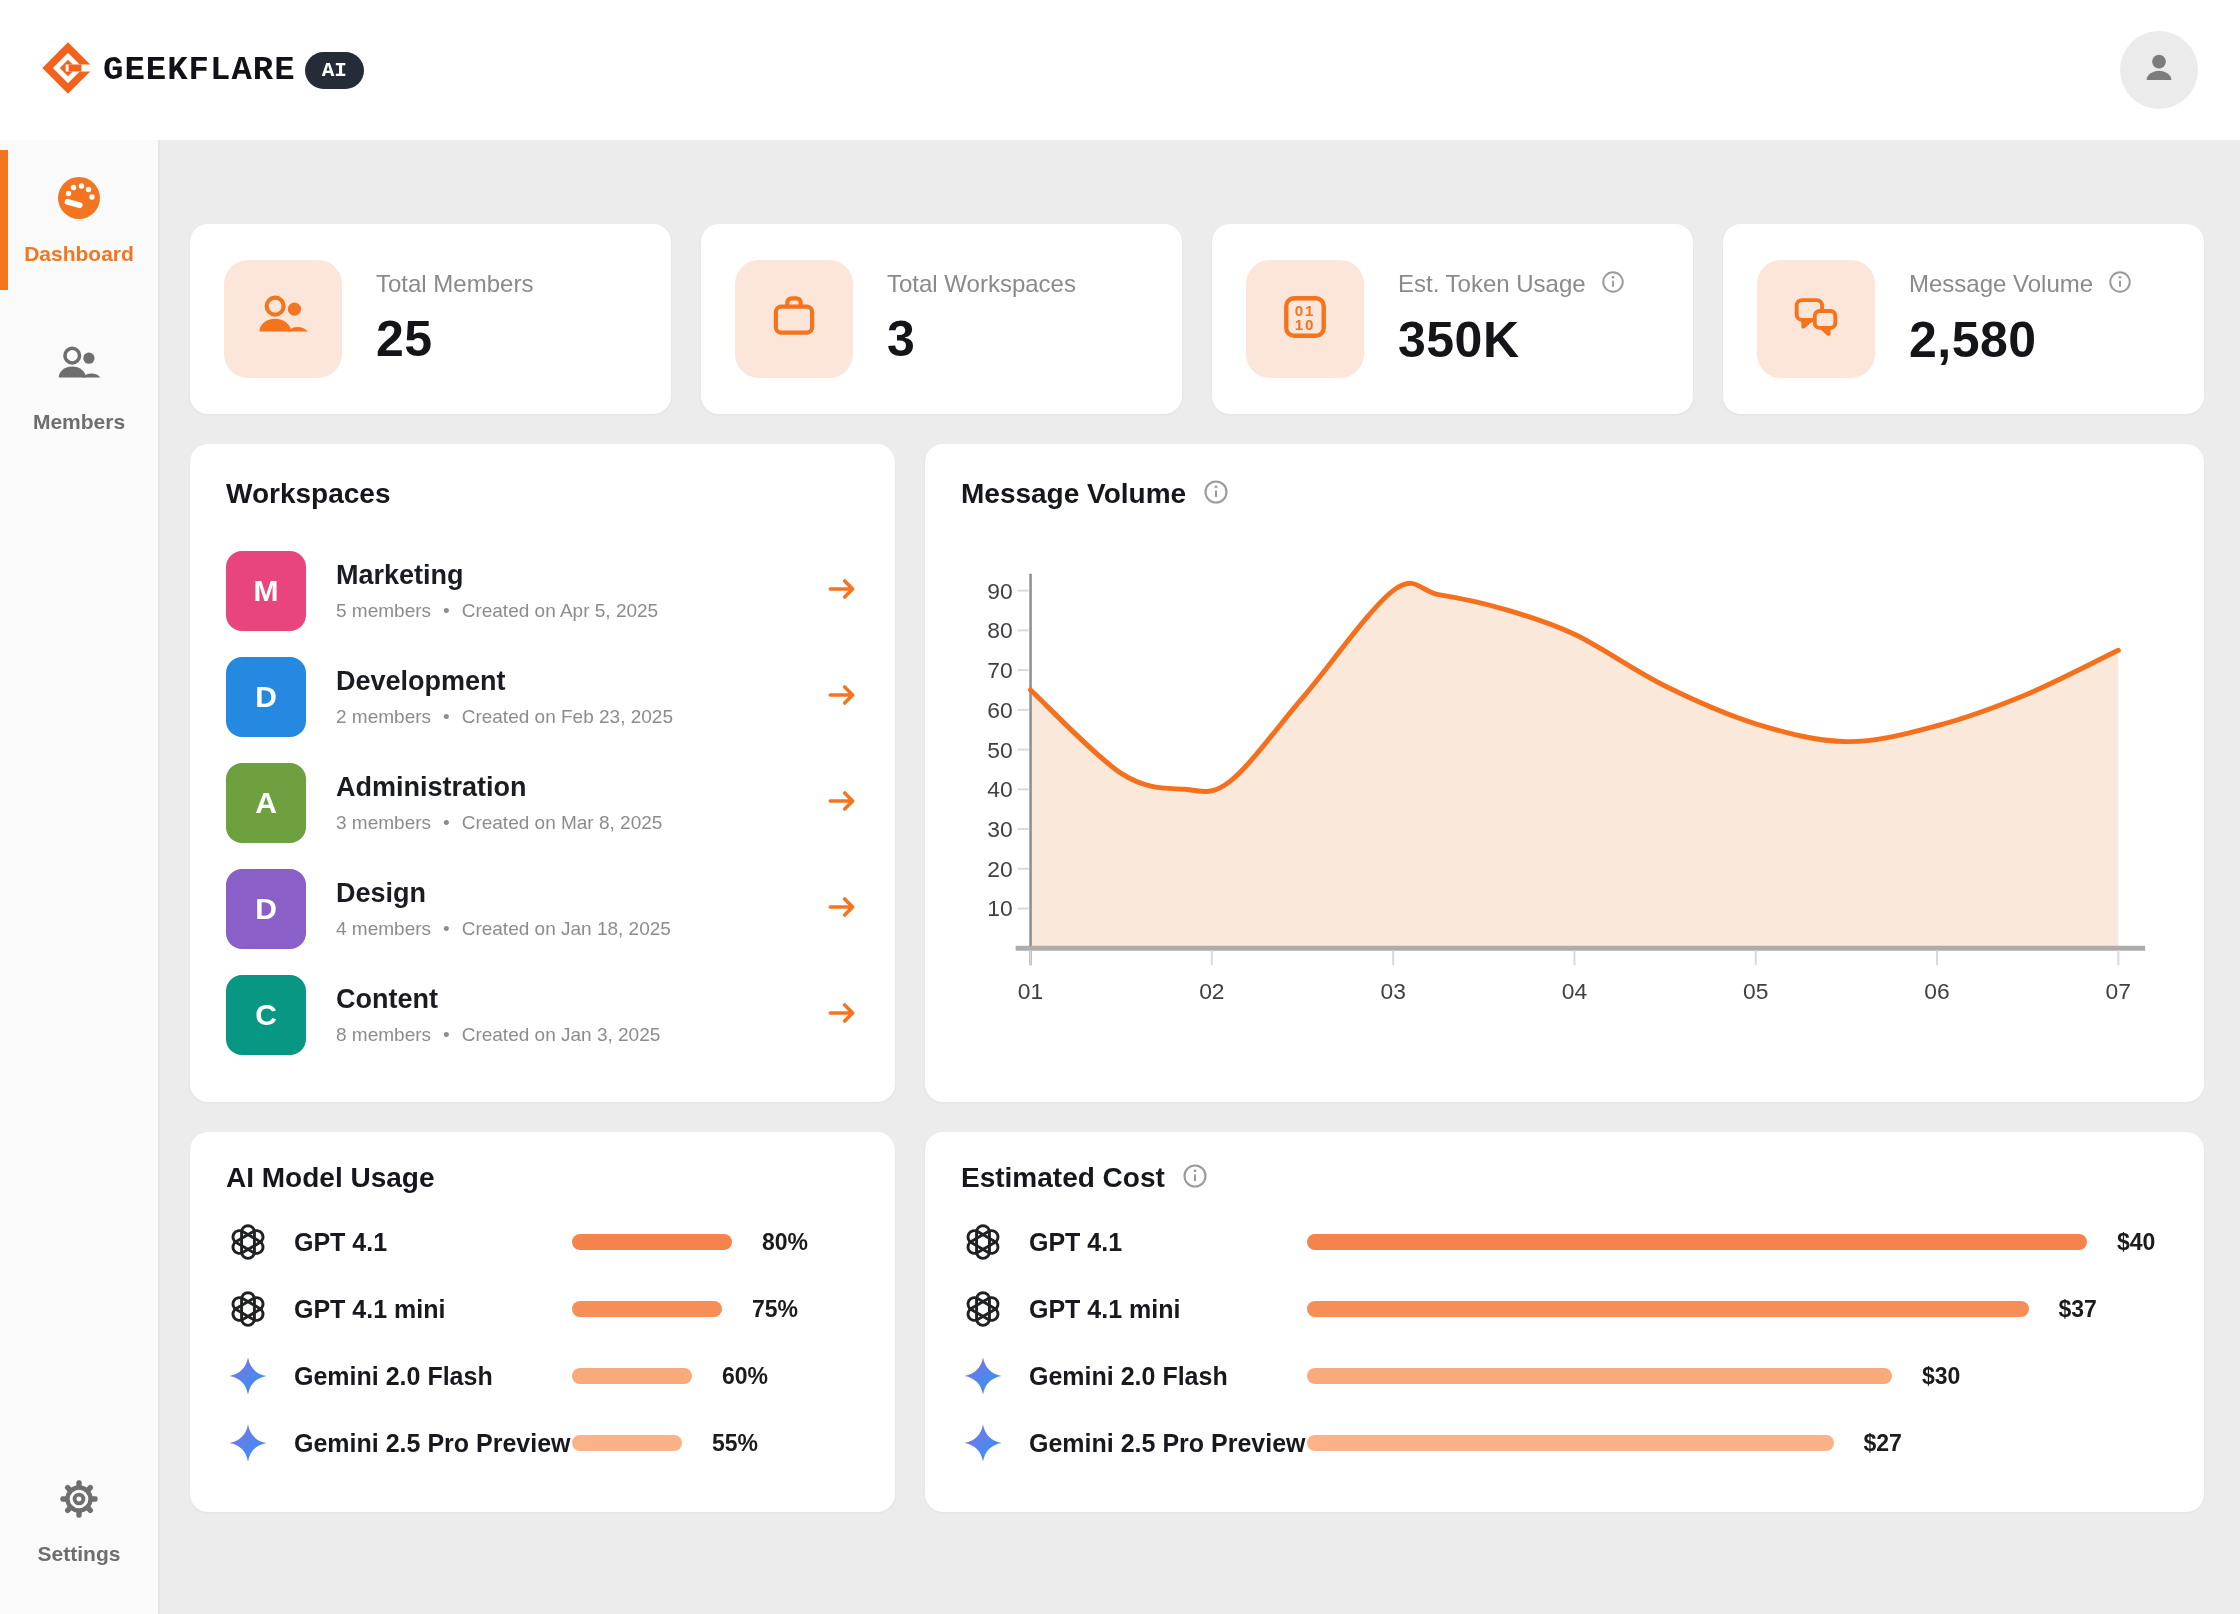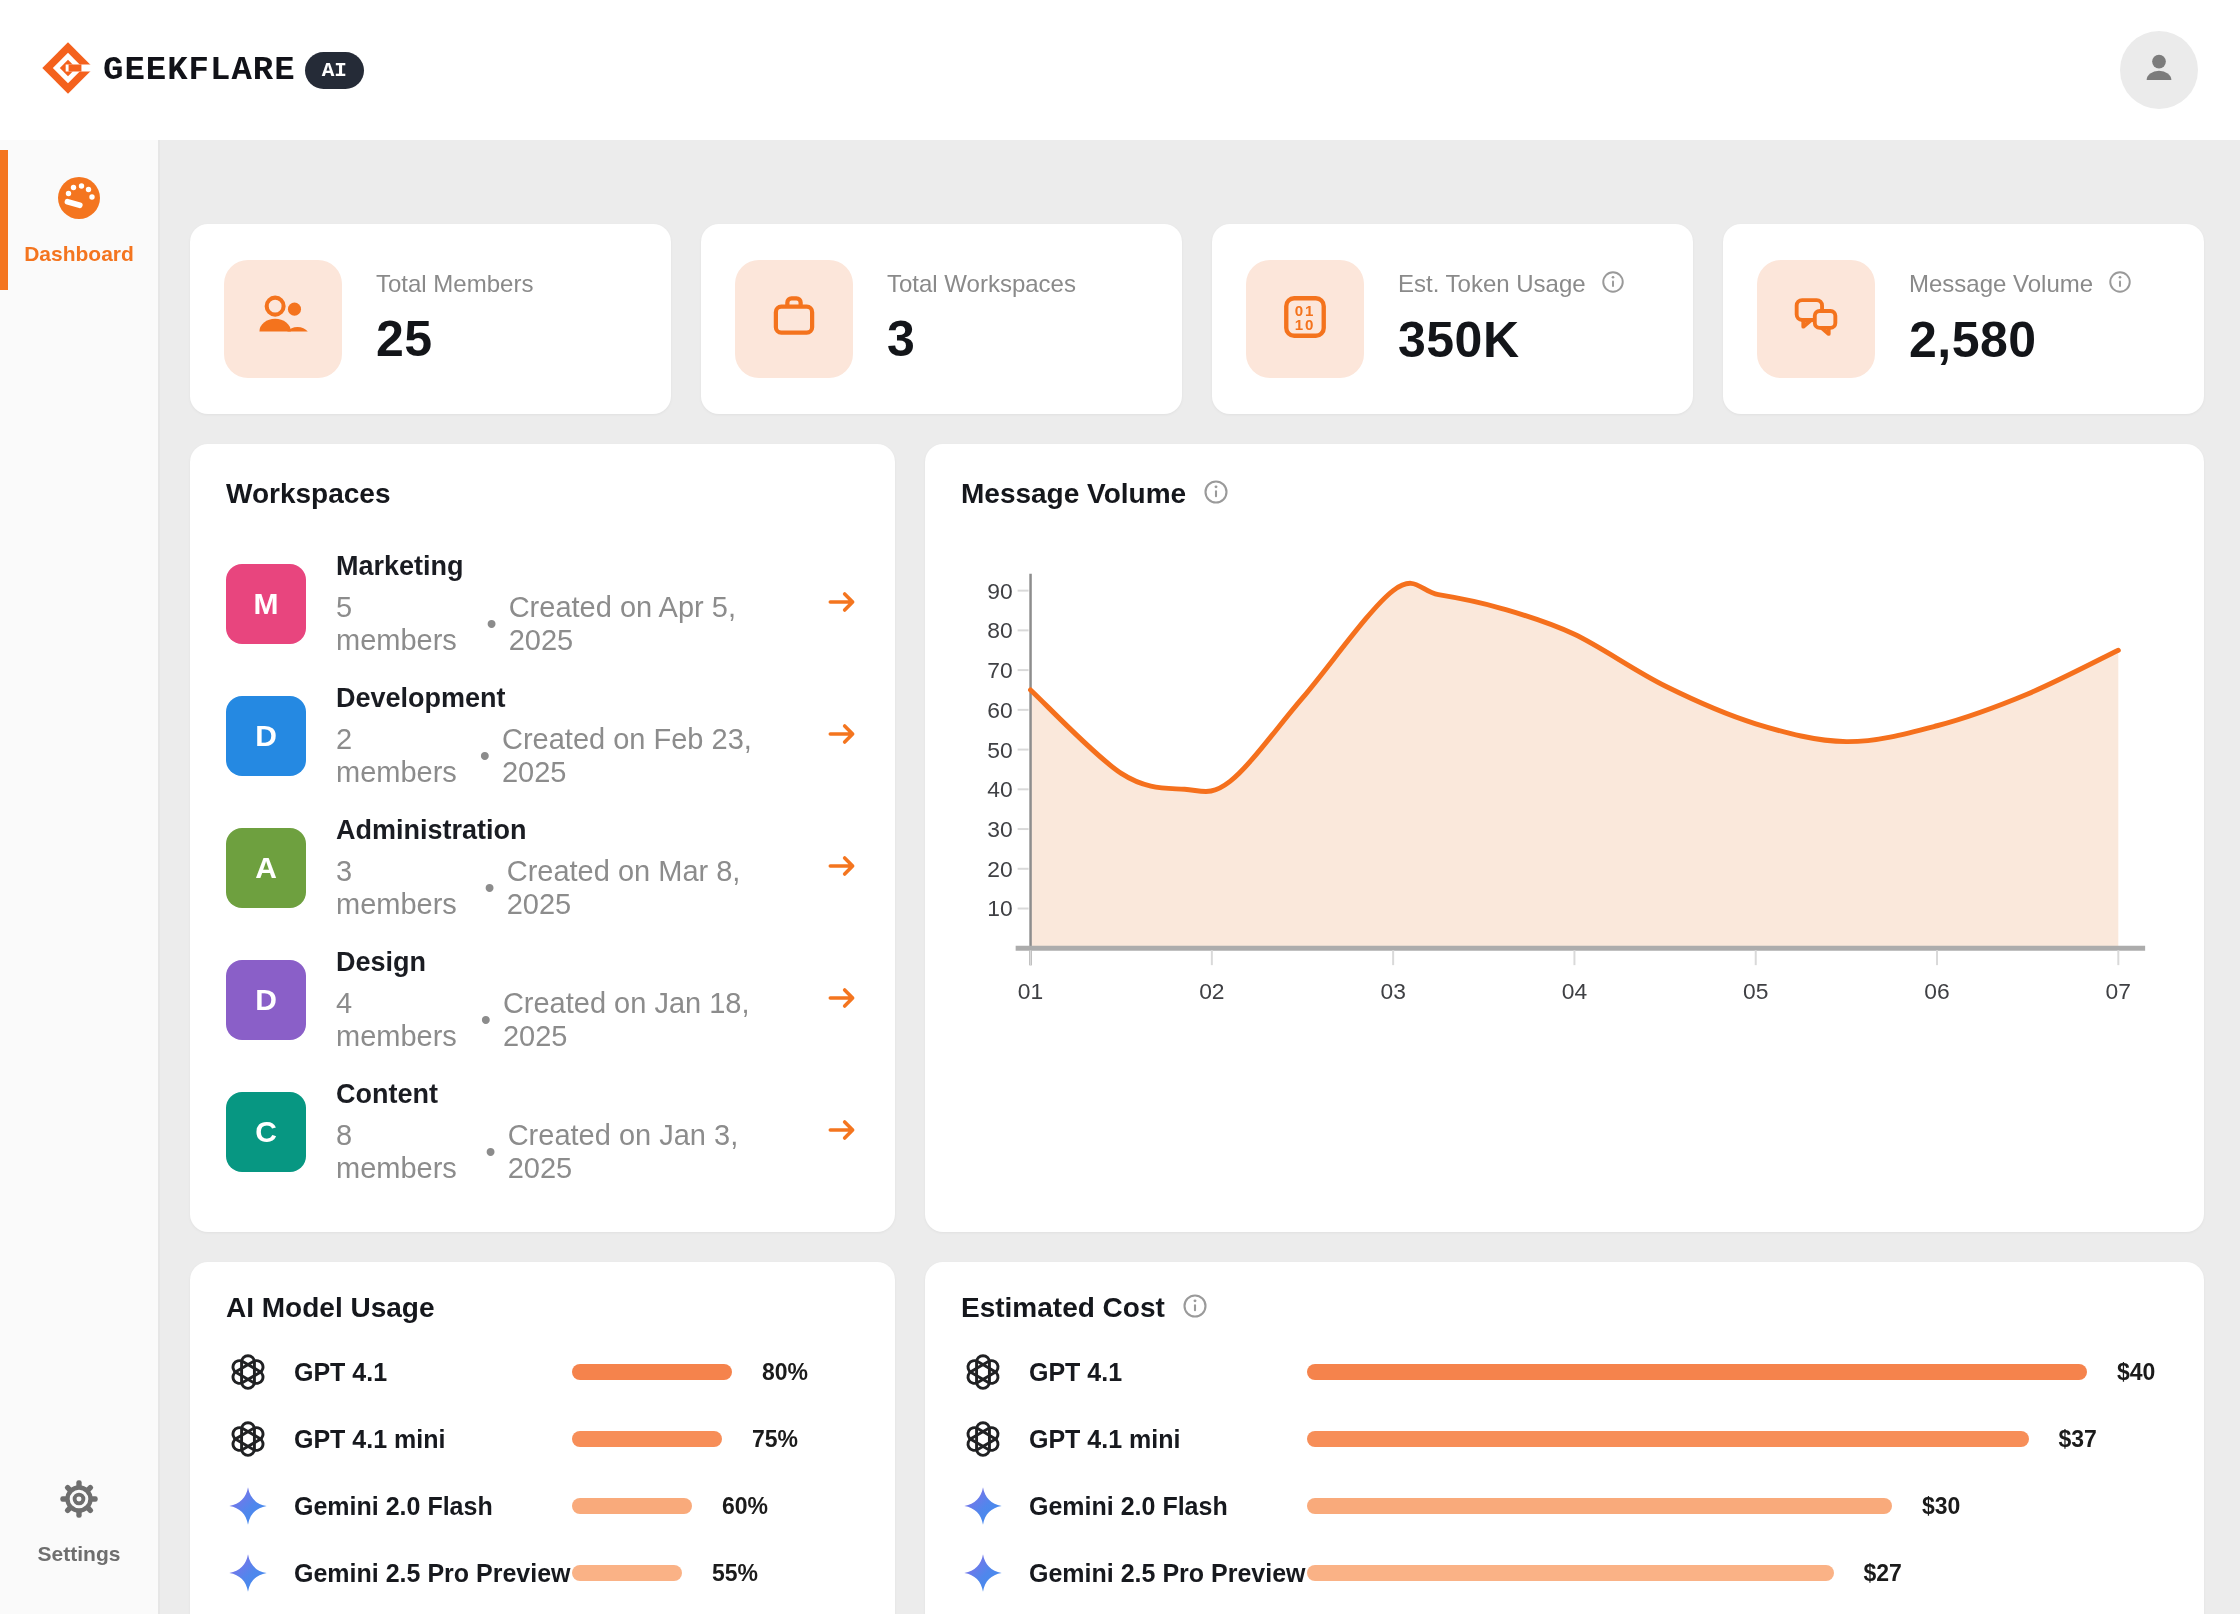--- a/index.html
+++ b/index.html
@@ -55,21 +55,21 @@
   .panel { padding:34px 36px; }
   .panel-title-row { display:flex; align-items:center; gap:16px; }
   .panel-title { font-size:28px; font-weight:800; color:#15171C; }
 
   .ws-list { margin-top:28px; }
   .ws-row { display:flex; align-items:center; gap:30px; padding:13px 0; cursor:pointer; }
   .ws-avatar { width:80px; height:80px; border-radius:16px; color:#fff; font-size:30px;
     font-weight:700; display:flex; align-items:center; justify-content:center; flex-shrink:0; }
   .ws-name { font-size:27px; font-weight:700; color:#1A1C22; }
   .ws-meta { display:flex; align-items:center; gap:12px; margin-top:9px;
-    font-size:29px; color:#8C8C8C; }
+    font-size:19px; color:#8C8C8C; }
   .ws-arrow { margin-left:auto; }
 
   .chart-wrap { margin-top:26px; }
   .chart-wrap svg { width:100%; height:auto; display:block; }
   .ytick, .xtick { font-size:23px; fill:#3F4044; font-family:"Liberation Sans",sans-serif; }
   .tickline { stroke:#D9D9D9; stroke-width:2; }
   .axis-y { stroke:#8D8D8D; stroke-width:2.5; }
   .axis-x { stroke:#ACACAC; stroke-width:5; }
 
   
@@ -136,20 +136,31 @@
               <circle cx="26.5" cy="12" r="2.7"></circle>
               <circle cx="33.5" cy="15.5" r="2.7"></circle>
               <circle cx="37" cy="23" r="2.7"></circle>
             </g>
             <rect x="9.5" y="26.5" width="18.5" height="5.6" rx="2.8" fill="#FFFFFF" transform="rotate(16 18 29)"></rect>
           </svg>
         </span>
         <span>Dashboard</span>
       </div>
 
+      <div class="nav-item">
+        <span>
+          <svg viewBox="0 0 48 48" width="50" height="50">
+            <circle cx="33.5" cy="17.5" r="5.4" fill="#6E6E6E"></circle>
+            <path d="M27.5 36 a10 8 0 0 1 17 0 Z" fill="#6E6E6E"></path>
+            <circle cx="17.5" cy="15" r="7" fill="none" stroke="#6E6E6E" stroke-width="3.4"></circle>
+            <path d="M4.5 36 a13 10.5 0 0 1 26 0 Z" fill="#6E6E6E"></path>
+          </svg>
+        </span>
+        <span>Members</span>
+      </div>
 
 
       <div class="nav-spacer"></div>
 
       <div class="nav-item">
         <span>
           <svg viewBox="0 0 48 48" width="46" height="46">
             <g fill="#6E6E6E">
               <rect x="21.2" y="4.5" width="5.6" height="8" rx="2.4"></rect>
               <rect x="21.2" y="4.5" width="5.6" height="8" rx="2.4" transform="rotate(45 24 24)"></rect>

